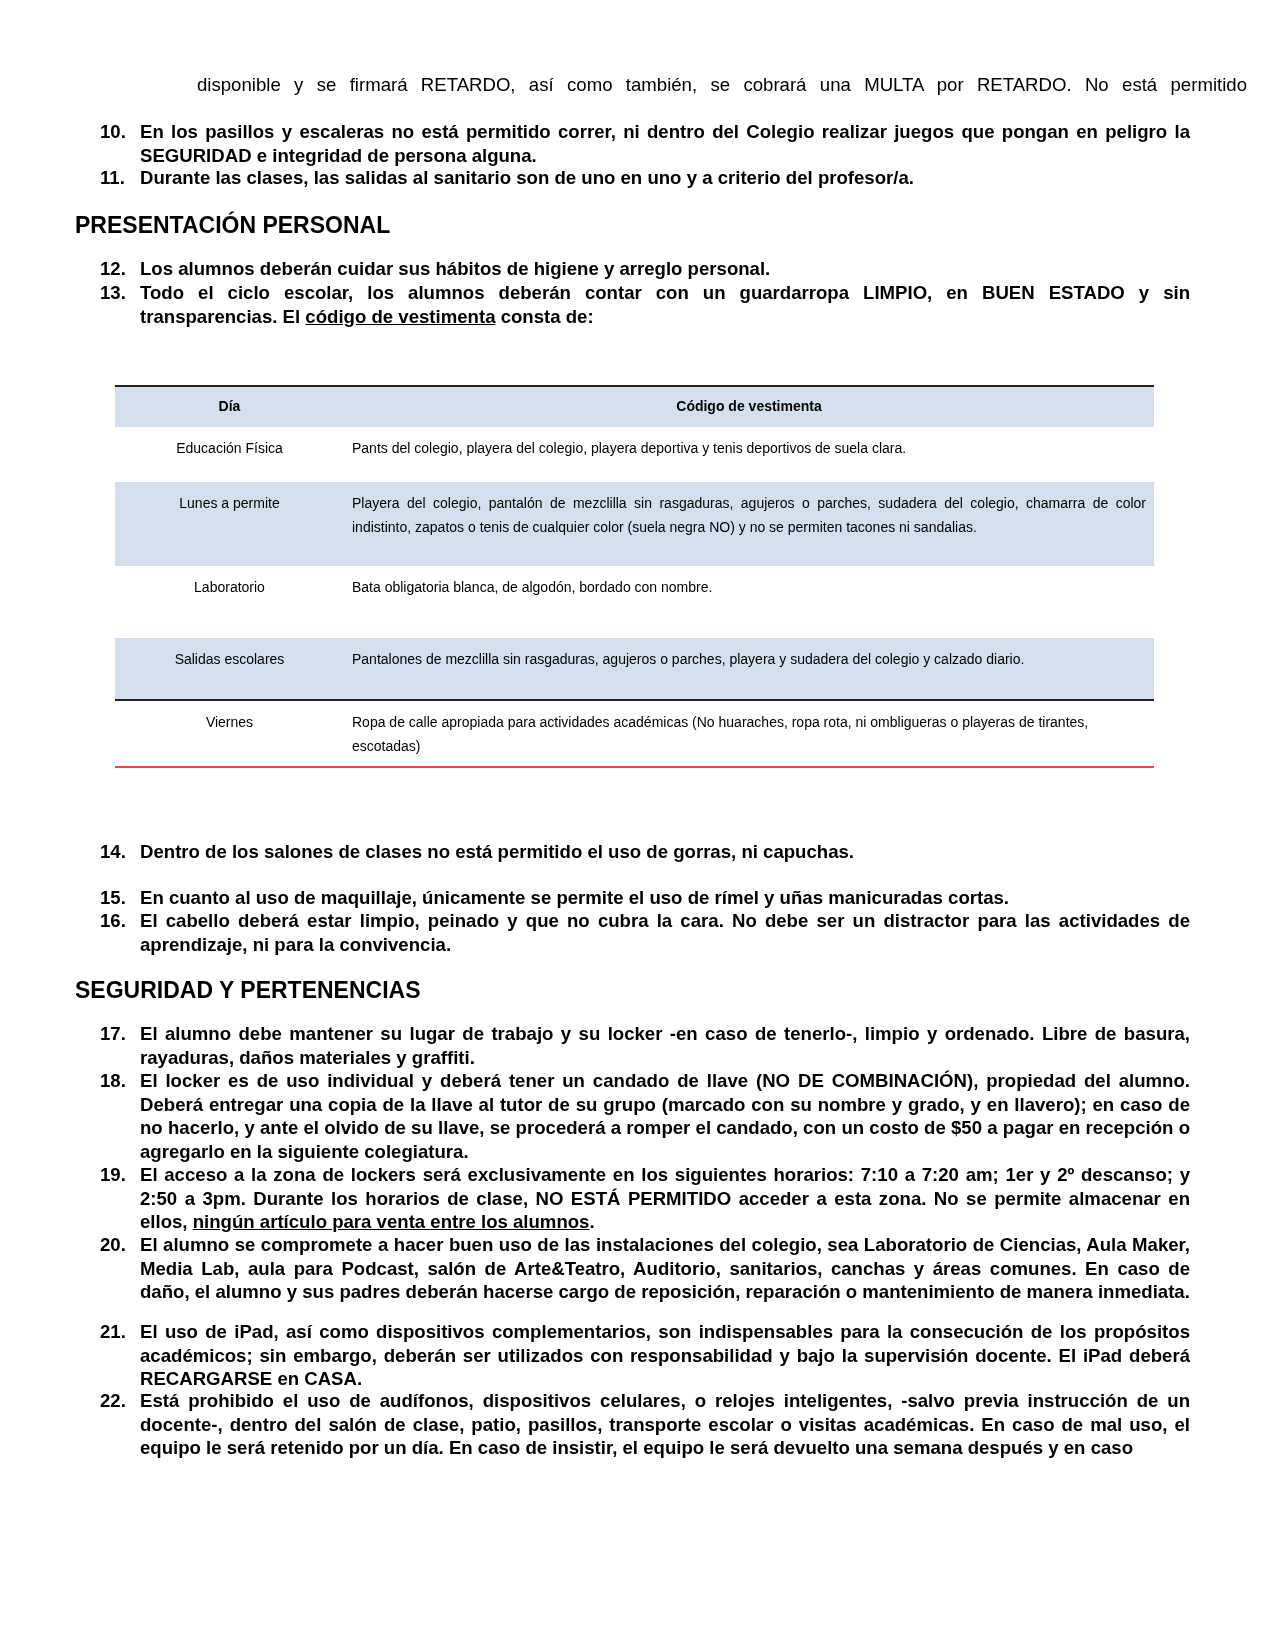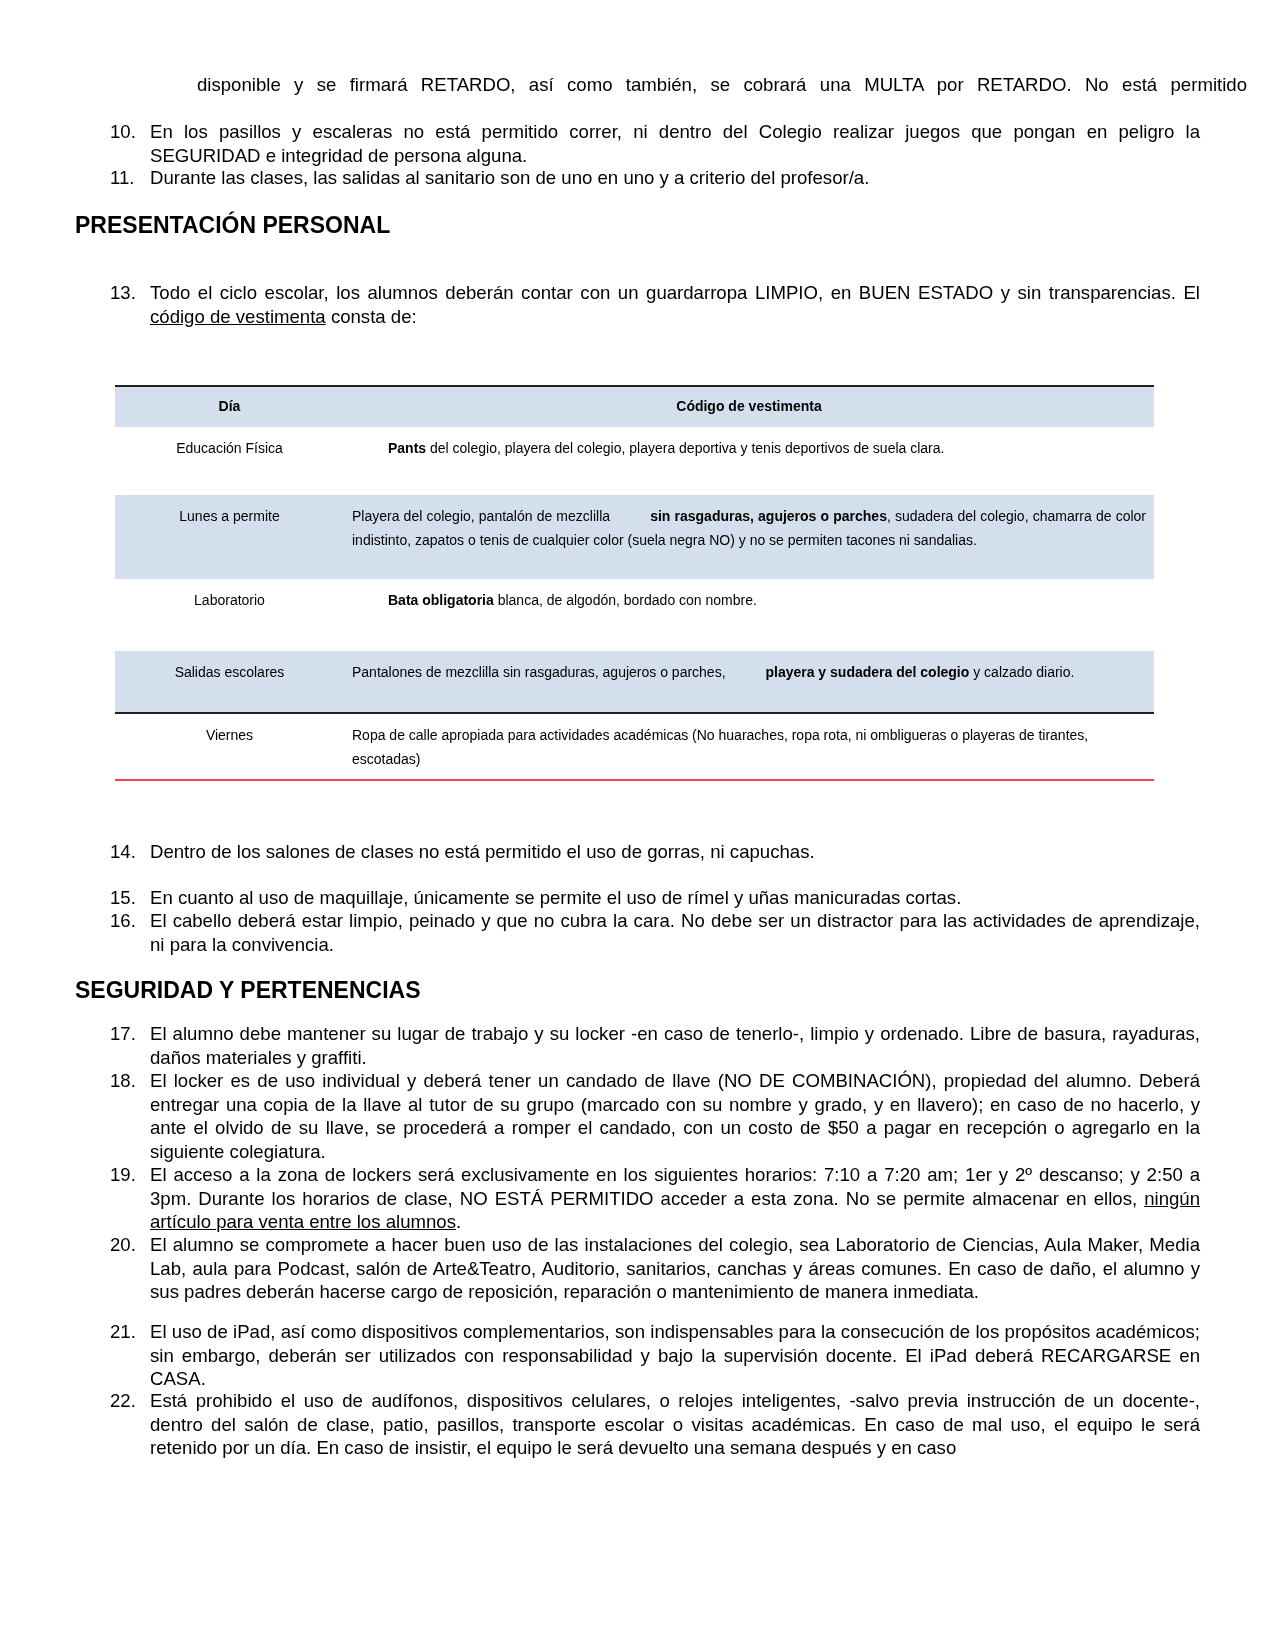--- a/index.html
+++ b/index.html
@@ -2,26 +2,26 @@
 <html><head>
 <meta charset="utf-8">
 <style>
   html, body { margin: 0; padding: 0; background: #ffffff; }
   body {
     width: 1275px; height: 1650px; position: relative; overflow: hidden;
     font-family: "Liberation Sans", sans-serif; color: #000; font-size: 18.6px;
   }
   .page { position: absolute; left: 0; top: 0; width: 1275px; height: 1650px; }
   .para { position: absolute; left: 150px; width: 1050px; line-height: 23.5px; text-align: justify; margin-left: 47px; }
-  .item { position: absolute; left: 110px; width: 1090px; line-height: 23.5px; }
+  .item { position: absolute; left: 100px; width: 1090px; line-height: 23.5px; font-weight: bold; }
   .item .num { position: absolute; left: 0; top: 0; width: 36px; text-align: left; }
   .item .txt { margin-left: 40px; display: block; text-align: justify; }
   .heading { position: absolute; left: 75px; font-weight: bold; font-size: 23px; }
   u { text-decoration: underline; }
-  b { font-weight: bold; margin-left: 36px; }
+  b { font-weight: normal; }
 
   table.dress {
     position: absolute; left: 115px; top: 385px; width: 1039px;
     border-collapse: collapse; font-size: 14px;
   }
   table.dress th, table.dress td { padding: 0 8px; vertical-align: top; line-height: 23.5px; }
   table.dress tr.hdr th { background: #d3dfed; height: 40px; vertical-align: middle; font-weight: bold; border-top: 2px solid #222; }
   table.dress td.day { width: 213px; text-align: center; padding-top: 10px; }
   table.dress td.code { text-align: justify; padding-top: 10px; padding-bottom: 8px; }
   table.dress tr.shade td { background: #d3dfed; }
@@ -40,32 +40,36 @@
     <span class="num">10.</span>
     <span class="txt">En los pasillos y escaleras no está permitido correr, ni dentro del Colegio realizar juegos que pongan en peligro la SEGURIDAD e integridad de persona alguna.</span>
   </div>
   <div class="item" style="top:166px;">
     <span class="num">11.</span>
     <span class="txt">Durante las clases, las salidas al sanitario son de uno en uno y a criterio del profesor/a.</span>
   </div>
 
   <div class="heading" style="top:212px;">PRESENTACIÓN PERSONAL</div>
 
+  <div class="item" style="top:257px;">
+    <span class="num">12.</span>
+    <span class="txt">Los alumnos deberán cuidar sus hábitos de higiene y arreglo personal.</span>
+  </div>
   <div class="item" style="top:281px;">
     <span class="num">13.</span>
     <span class="txt"><span>Todo el ciclo escolar, los alumnos deberán contar con un guardarropa LIMPIO, en BUEN ESTADO y sin transparencias. El </span><u>código de vestimenta</u><span> consta de:</span></span>
   </div>
 
   <table class="dress">
     <tbody>
         <tr class="hdr">
       <th style="width:213px;text-align:center;">Día</th>
       <th style="text-align:center;">Código de vestimenta</th>
     </tr>
-    <tr style="height:68px;">
+    <tr style="height:55px;">
       <td class="day">Educación Física</td>
       <td class="code"><b>Pants</b><span> del colegio, playera del colegio, playera deportiva  y tenis deportivos de suela clara.</span></td>
     </tr>
     <tr class="shade" style="height:84px;">
       <td class="day">Lunes a permite</td>
       <td class="code"><span>Playera del colegio, pantalón de mezclilla </span><b>sin rasgaduras, agujeros o parches</b><span>, sudadera del colegio, chamarra de color indistinto, zapatos o tenis de cualquier color (suela negra NO)  y no se permiten tacones ni sandalias.</span></td>
     </tr>
     <tr style="height:72px;">
       <td class="day">Laboratorio</td>
       <td class="code"><b>Bata obligatoria</b><span> blanca, de algodón, bordado con nombre.</span></td>

